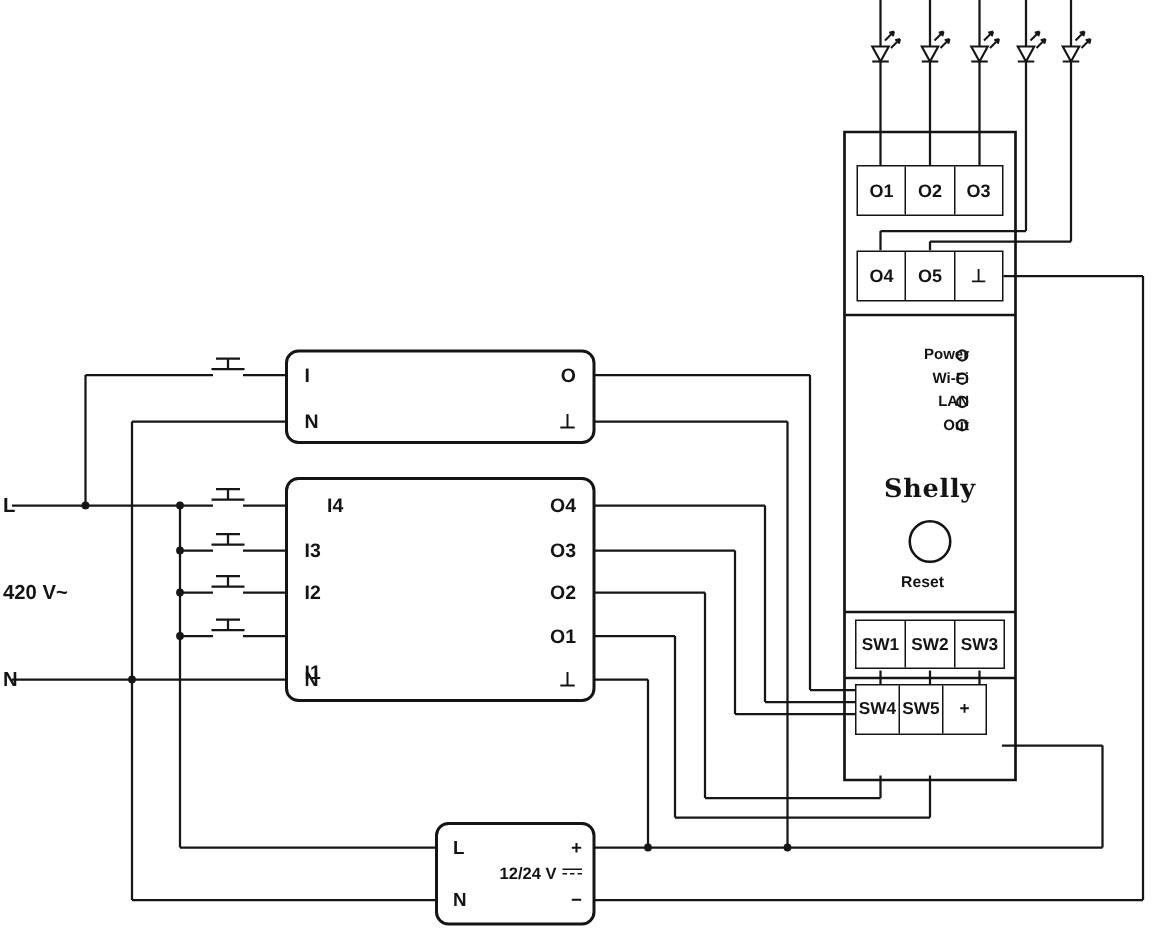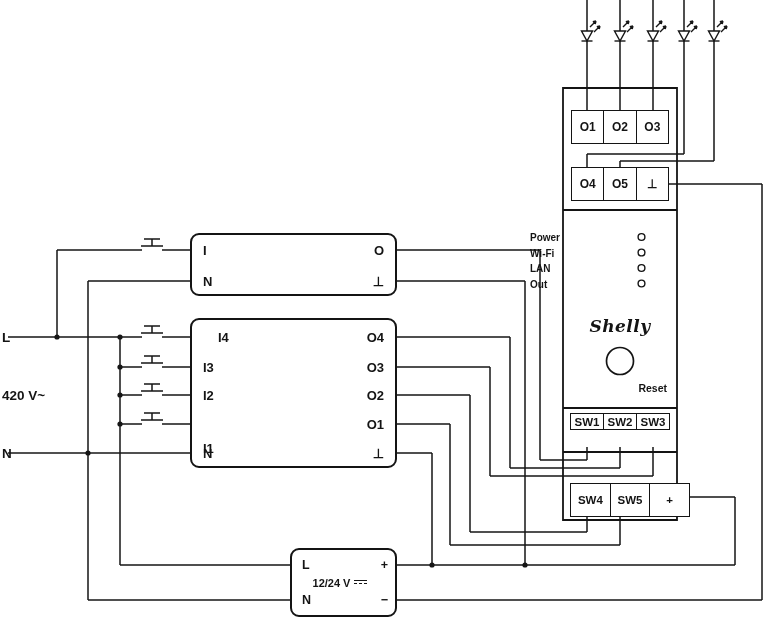--- a/index.html
+++ b/index.html
@@ -9,29 +9,29 @@
   .lbl{position:absolute;transform:translateY(-50%);white-space:nowrap;color:#141414;}
   .side{font-weight:700;font-size:13.5px;}
   .term{font-weight:600;font-size:13px;}
   .ralign{text-align:right;}
   .box{position:absolute;background:#fff;border:2px solid #141414;border-radius:9px;box-sizing:border-box;}
   .tblock{position:absolute;display:flex;background:#fff;border:1.7px solid #141414;box-sizing:border-box;}
   .tcell{flex:1;display:flex;align-items:center;justify-content:center;
          font-weight:600;font-size:12px;border-right:1.7px solid #141414;}
   .tcell:last-child{border-right:none;}
   .sw .tcell{font-size:11.5px;}
-  .status{position:absolute;left:530px;width:71px;text-align:left;transform:translateY(-50%);
-          font-weight:700;font-size:10px;}
+  .status{position:absolute;left:563px;width:71px;text-align:right;transform:translateY(-50%);
+          font-weight:700;font-size:10px;padding-left:12px;}
   .logo{position:absolute;left:563px;width:114px;text-align:center;transform:translateY(-50%);
-        font-family:"DejaVu Serif",serif;font-style:italic;font-weight:700;font-size:17px;letter-spacing:.5px;}
-  .reset{position:absolute;left:563px;width:104px;text-align:right;transform:translateY(-50%);
+        font-family:"DejaVu Serif",serif;font-weight:700;font-size:17px;letter-spacing:.5px;}
+  .reset{position:absolute;left:563px;width:104px;text-align:center;transform:translateY(-50%);
          font-weight:700;font-size:10.5px;}
   .psu-lbl{font-weight:600;font-size:12.5px;}
   .rating{position:absolute;left:292px;width:96px;top:583px;transform:translateY(-50%);
-          text-align:center;font-weight:700;font-size:11px;}
+          text-align:right;font-weight:700;font-size:11px;}
   .dc{display:inline-block;width:13px;height:7px;border-top:1.6px solid #141414;
       vertical-align:middle;margin-left:4px;}
   .dc2{display:block;width:100%;height:0;border-bottom:1.7px dashed #141414;margin-top:2.4px;}
 </style>
 </head>
 <body>
 
 <div class="canvas">
 
   <svg class="wires" width="777" height="619" viewBox="0 0 777 619">
@@ -169,26 +169,26 @@
   <div class="tblock" style="left:571px;top:110px;width:98px;height:34px">
     <div class="tcell">O1</div>
     <div class="tcell">O2</div>
     <div class="tcell">O3</div>
   </div>
   <div class="tblock" style="left:571px;top:167px;width:98px;height:34px">
     <div class="tcell">O4</div>
     <div class="tcell">O5</div>
     <div class="tcell">⊥</div>
   </div>
-  <div class="tblock sw" style="left:570px;top:413px;width:100px;height:17px">
+  <div class="tblock sw" style="left:570px;top:413px;width:100px;height:33px">
     <div class="tcell">SW1</div>
     <div class="tcell">SW2</div>
     <div class="tcell">SW3</div>
   </div>
-  <div class="tblock sw" style="left:570px;top:483px;width:120px;height:34px">
+  <div class="tblock sw" style="left:570px;top:456px;width:88px;height:34px">
     <div class="tcell">SW4</div>
     <div class="tcell">SW5</div>
     <div class="tcell">+</div>
   </div>
 
   <div class="status" style="top:237px">Power</div>
   <div class="status" style="top:252.5px">Wi-Fi</div>
   <div class="status" style="top:268px">LAN</div>
   <div class="status" style="top:283.5px">Out</div>
   <div class="logo" style="top:326px">Shelly</div>

